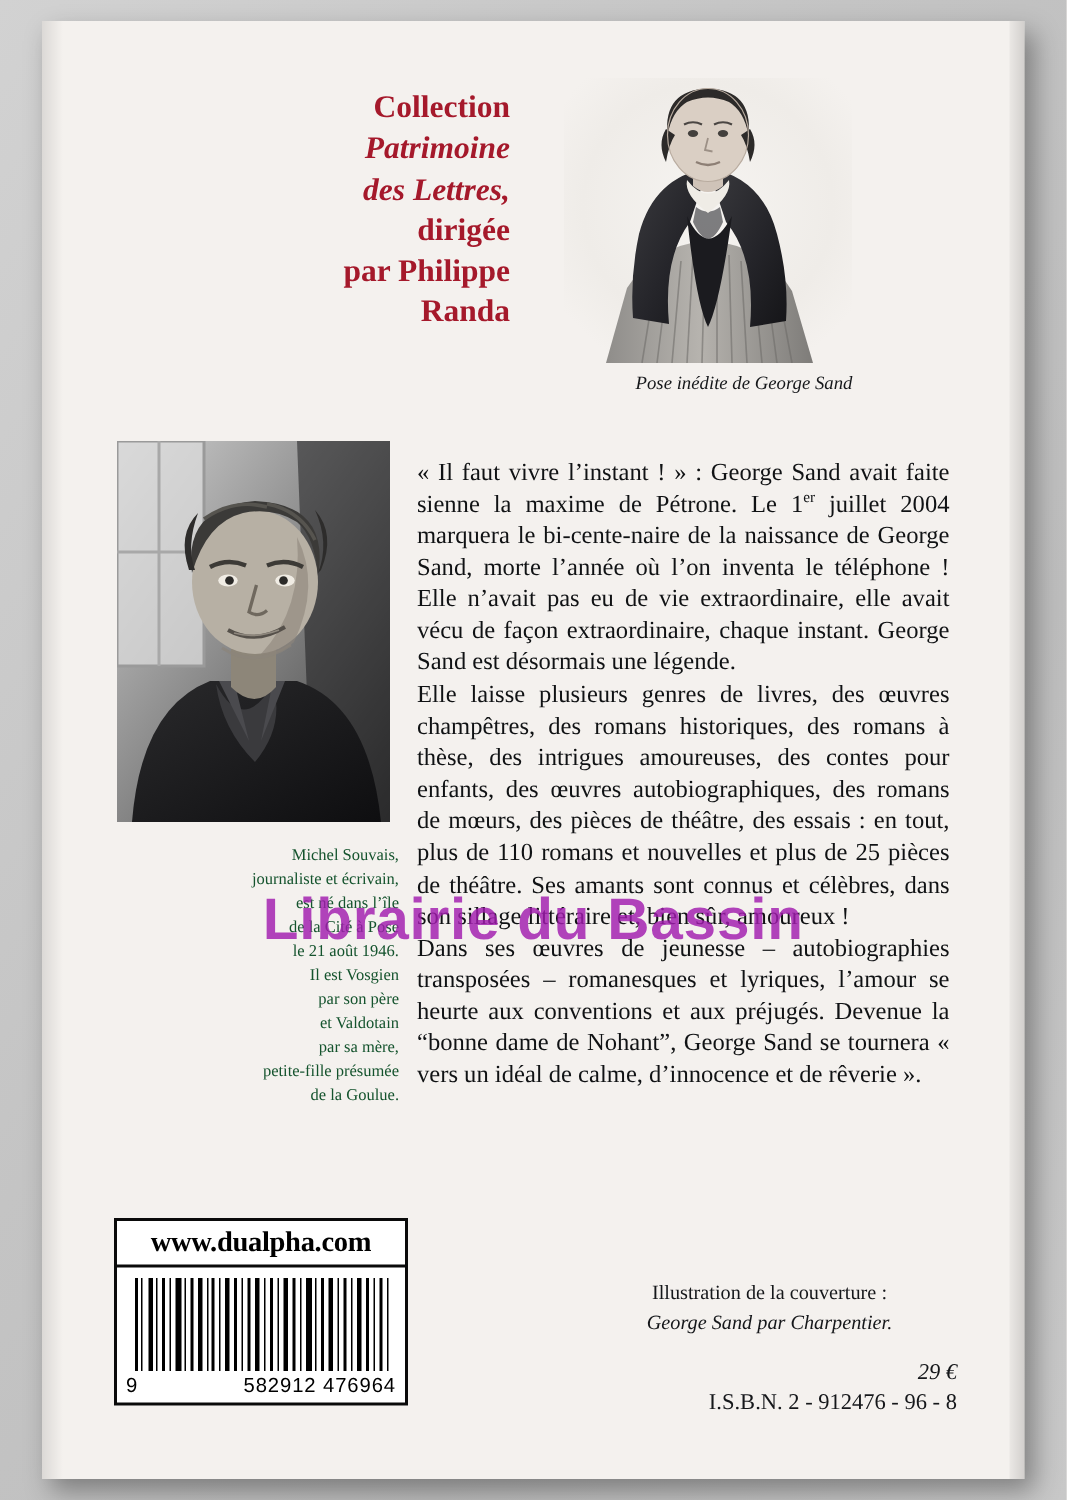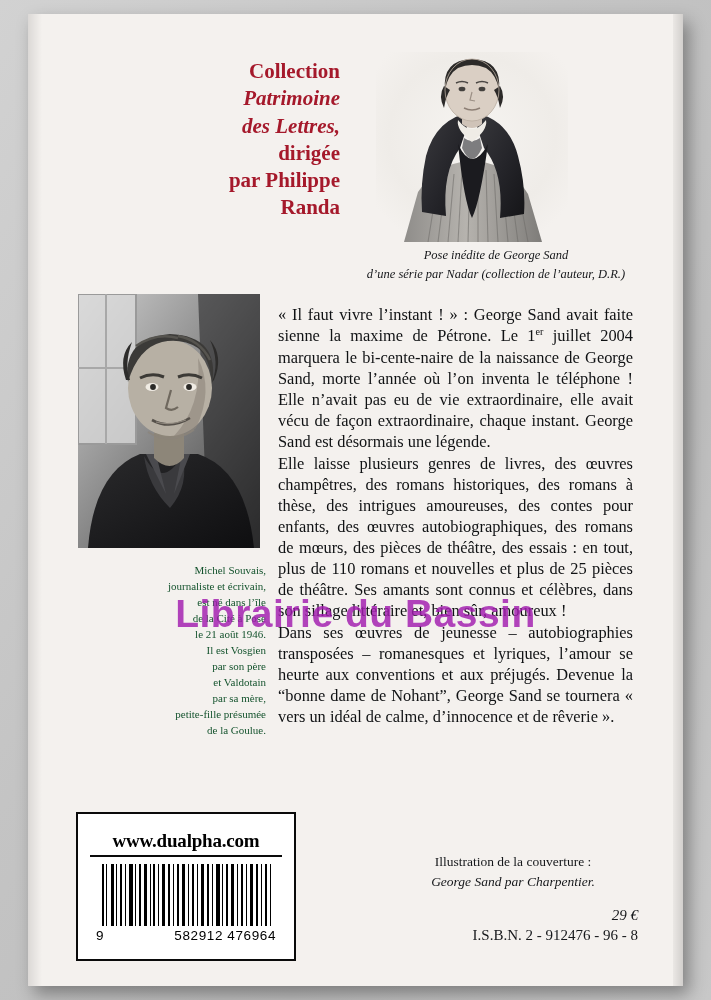--- a/index.html
+++ b/index.html
@@ -134,21 +134,21 @@
   .blurb sup { font-size: 0.62em; vertical-align: super; }
 
   
   .barcode-box {
     position: absolute;
     left: 48px;
     top: 798px;
     width: 192px;
     background: #ffffff;
     border: 2px solid #0a0a0a;
-    padding: 12px;
+    padding: 0;
   }
   .barcode-url {
     text-align: center;
     font-weight: bold;
     font-size: 19px;
     padding: 4px 0 3px;
     color: #000;
     border-bottom: 2px solid #0a0a0a;
     letter-spacing: -0.2px;
   }
@@ -299,21 +299,20 @@
         <path d="M100 31 Q106 28 112 31" stroke="#4a4643" stroke-width="1.4" fill="none"></path>
         <path d="M96 40 L94 48 L99 49" stroke="#9c9086" stroke-width="1.2" fill="none"></path>
         <path d="M88 56 Q96 60 104 56" stroke="#8d7f75" stroke-width="1.5" fill="none"></path>
 
         <ellipse cx="96" cy="38" rx="27" ry="31" fill="none" stroke="#b9aca0" stroke-width="0.8"></ellipse>
       </svg>
     </div>
 
     <div class="sand-caption">
       <div>Pose inédite de George Sand</div>
-      <div>d’une série par Nadar (collection de l’auteur, D.R.)</div>
     </div>
 
     <div class="author-photo">
       <svg width="182" height="254" viewBox="0 0 182 254" xmlns="http://www.w3.org/2000/svg">
         <defs>
           <linearGradient id="bw-bg" x1="0" y1="0" x2="1" y2="1">
             <stop offset="0%" stop-color="#cfcfcf"></stop>
             <stop offset="45%" stop-color="#8e8e8e"></stop>
             <stop offset="100%" stop-color="#3b3b3b"></stop>
           </linearGradient>

